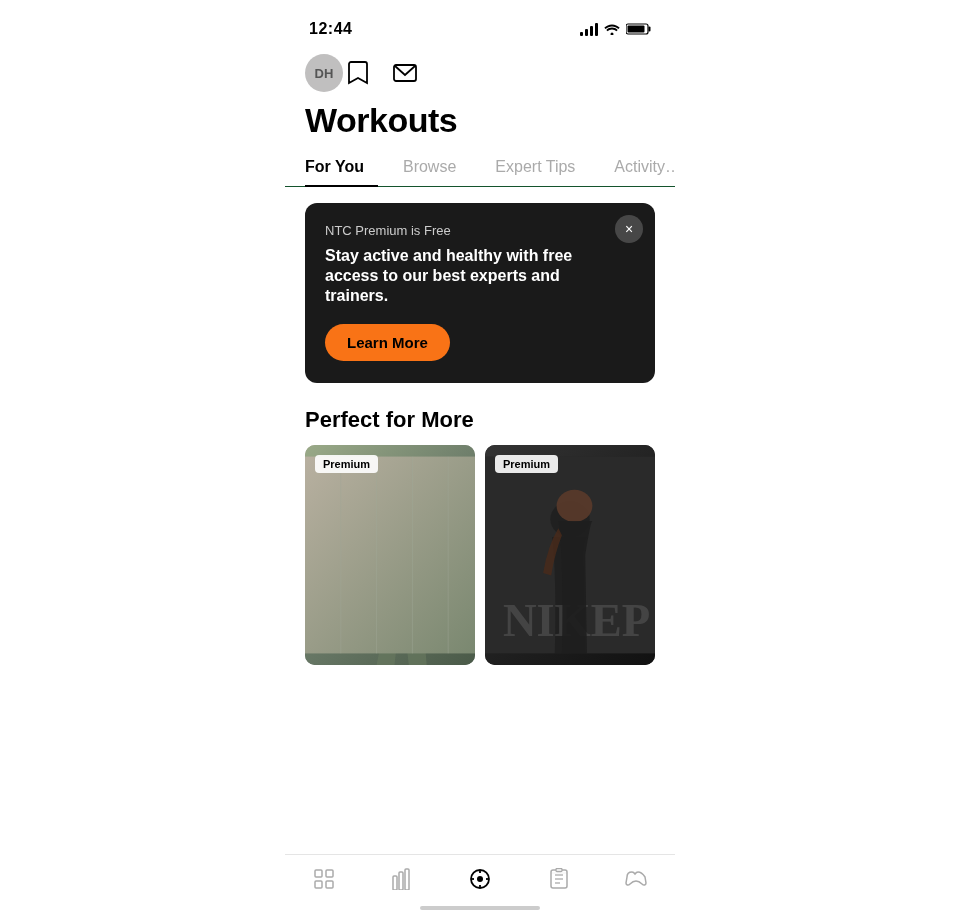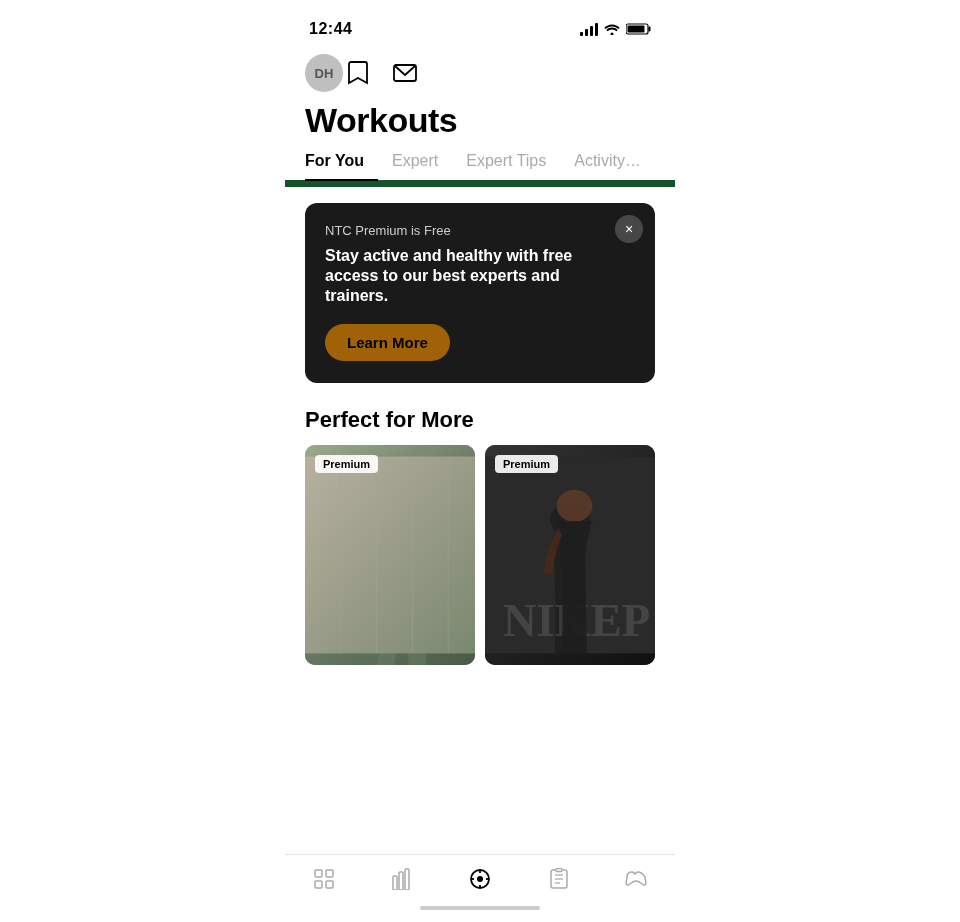--- a/index.html
+++ b/index.html
@@ -102,23 +102,23 @@
       font-weight: 700;
       padding: 8px 20px 0;
       letter-spacing: -0.5px;
       color: #000;
     }
 
     
     .tabs {
       display: flex;
       padding: 0 20px;
-      margin-top: 4px;
-      border-bottom: 7px solid #14532d;
-      gap: 0;
+      margin-top: 10px;
+      border-bottom: 1px solid #14532d;
+      gap: 11px;
     }
 
     .tab {
       padding: 8px 14px 10px;
       font-size: 16px;
       color: #aaa;
       cursor: pointer;
       position: relative;
       white-space: nowrap;
       background: none;
@@ -184,21 +184,21 @@
 
     .promo-title {
       font-size: 16px;
       font-weight: 700;
       line-height: 1.25;
       margin-bottom: 18px;
       max-width: 85%;
     }
 
     .promo-btn {
-      background: #a16207;
+      background: #f97316;
       color: #000;
       border: none;
       border-radius: 24px;
       padding: 10px 22px;
       font-size: 15px;
       font-weight: 600;
       cursor: pointer;
     }
 
     
@@ -369,21 +369,21 @@
           <path d="M2 3l10 9 10-9" stroke="#000" stroke-width="1.8" fill="none"></path>
         </svg>
       </button>
     </div>
   </div>
 
   <h1 class="page-title">Workouts</h1>
 
   <div class="tabs">
     <button class="tab active">For You</button>
-    <button class="tab">Expert</button>
+    <button class="tab">Browse</button>
     <button class="tab">Expert Tips</button>
     <button class="tab">Activity…</button>
   </div>
 
   <div class="content">
 
     <div class="promo-banner">
       <button class="promo-close">×</button>
       <p class="promo-subtitle">NTC Premium is Free</p>
       <p class="promo-title">Stay active and healthy with free access to our best experts and trainers.</p>

